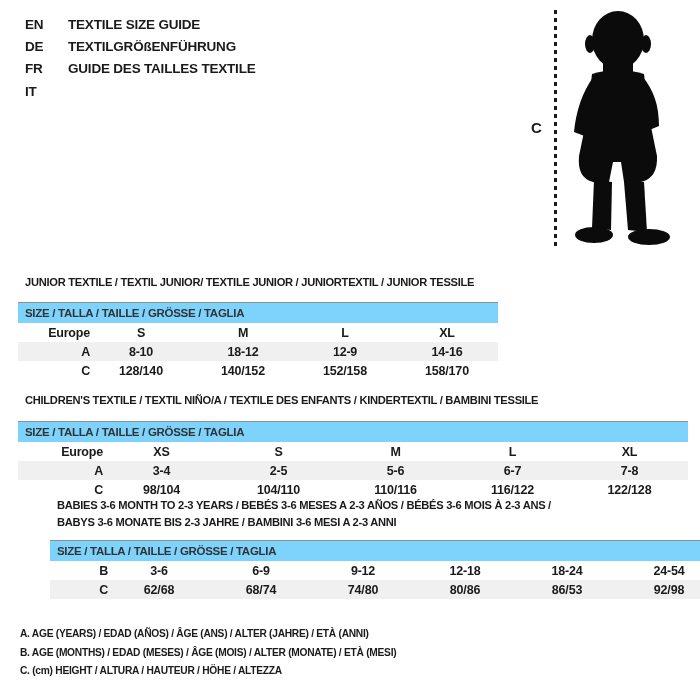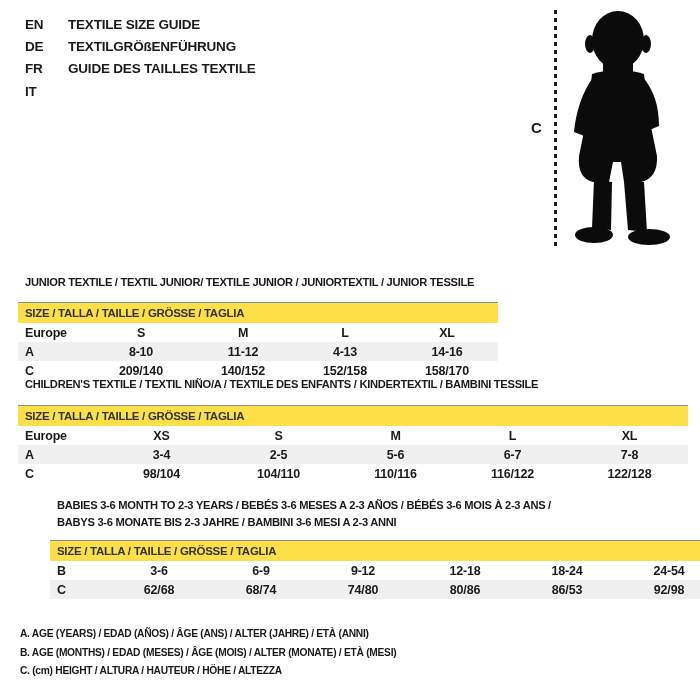--- a/index.html
+++ b/index.html
@@ -15,26 +15,26 @@
   
   .height-line{position:absolute;left:554px;top:10px;width:3px;height:237px;
     background:repeating-linear-gradient(to bottom,#1a1a1a 0 4px,transparent 4px 8px);}
   .height-label{position:absolute;left:531px;top:119px;font-size:15px;font-weight:bold;}
   .figure-svg{position:absolute;left:556px;top:4px;width:140px;height:245px;}
   .figure-svg *{fill:#0b0b0b;}
   
   .size-table-section{position:absolute;left:18px;}
   .table-title{font-weight:bold;font-size:11.5px;line-height:17px;letter-spacing:-0.3px;
     margin-left:7px;white-space:nowrap;transform:scaleX(0.97);transform-origin:0 0;}
-  .size-bar{height:21px;line-height:21px;background:#fde047;border-top:1px solid #8f8f8f;
+  .size-bar{height:21px;line-height:21px;background:#7dd3fc;border-top:1px solid #8f8f8f;
     padding-left:7px;font-weight:bold;font-size:11.5px;letter-spacing:-0.3px;color:#333;box-sizing:border-box;}
   table.size-table{border-collapse:collapse;table-layout:fixed;width:100%;}
   table.size-table td{height:19px;padding:0;text-align:center;font-weight:bold;
     font-size:12.5px;letter-spacing:-0.2px;white-space:nowrap;}
-  table.size-table td.row-label{text-align:left;padding-left:7px;}
+  table.size-table td.row-label{text-align:right;padding-left:7px;}
   table.size-table tr.shaded{background:#f0f0f0;}
   
   .footnotes{position:absolute;left:20px;top:624px;font-weight:bold;font-size:11px;
     line-height:18.5px;letter-spacing:-0.3px;white-space:nowrap;
     transform:scaleX(0.93);transform-origin:0 0;}
 </style>
 </head>
 <body>
 
 <div class="lang-list">
@@ -89,36 +89,36 @@
         <tr>
           <td class="row-label">Europe</td>
           <td>S</td>
           <td>M</td>
           <td>L</td>
           <td>XL</td>
         </tr>
         <tr class="shaded">
           <td class="row-label">A</td>
           <td>8-10</td>
-          <td>11-12</td>
-          <td>4-13</td>
+          <td>18-12</td>
+          <td>12-9</td>
           <td>14-16</td>
         </tr>
         <tr>
           <td class="row-label">C</td>
-          <td>209/140</td>
+          <td>128/140</td>
           <td>140/152</td>
           <td>152/158</td>
           <td>158/170</td>
         </tr>
       </tbody>
     </table>
 </div>
 
-<div class="size-table-section" style="top:376px;width:670px;">
+<div class="size-table-section" style="top:392px;width:670px;">
   <div class="table-title" style="margin-bottom:12px">
       <div>CHILDREN'S TEXTILE / TEXTIL NIÑO/A / TEXTILE DES ENFANTS / KINDERTEXTIL / BAMBINI TESSILE</div>
     </div>
   <div class="size-bar">SIZE / TALLA / TAILLE / GRÖSSE / TAGLIA</div>
   <table class="size-table">
       <colgroup>
         <col style="width: 85px;">
         <col style="width: 117px;">
         <col style="width: 117px;">
         <col style="width: 117px;">

